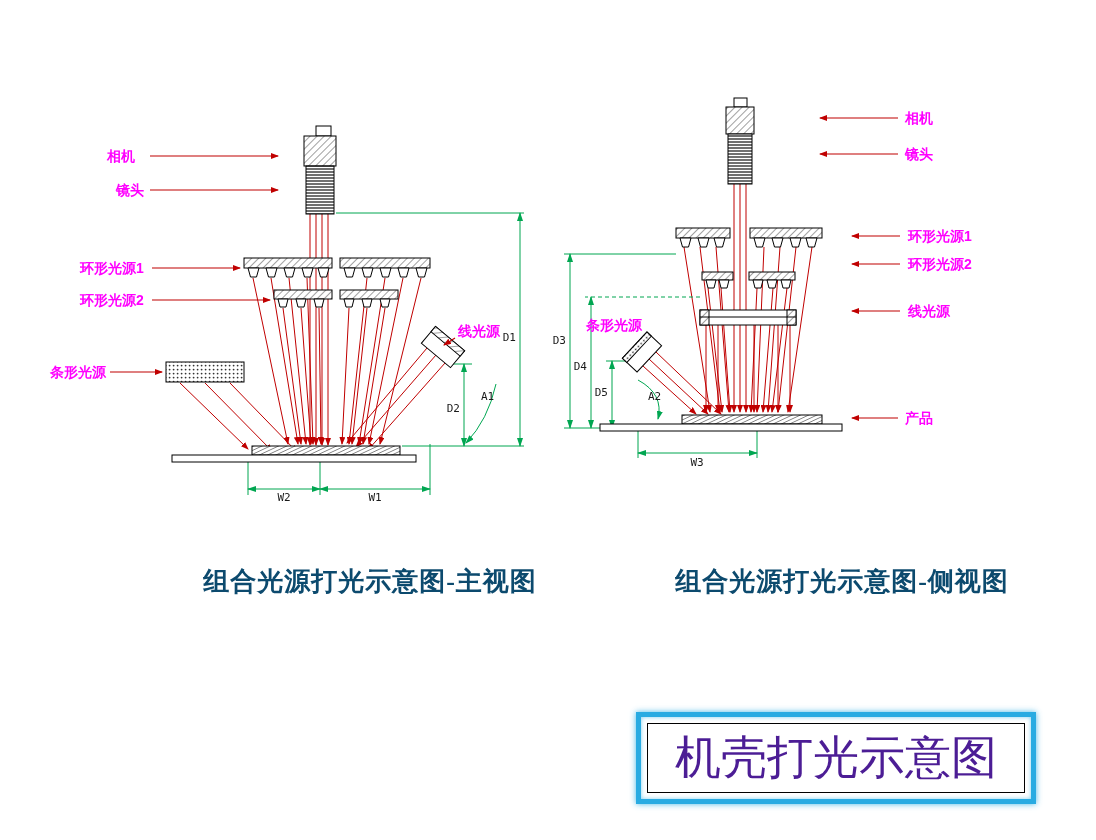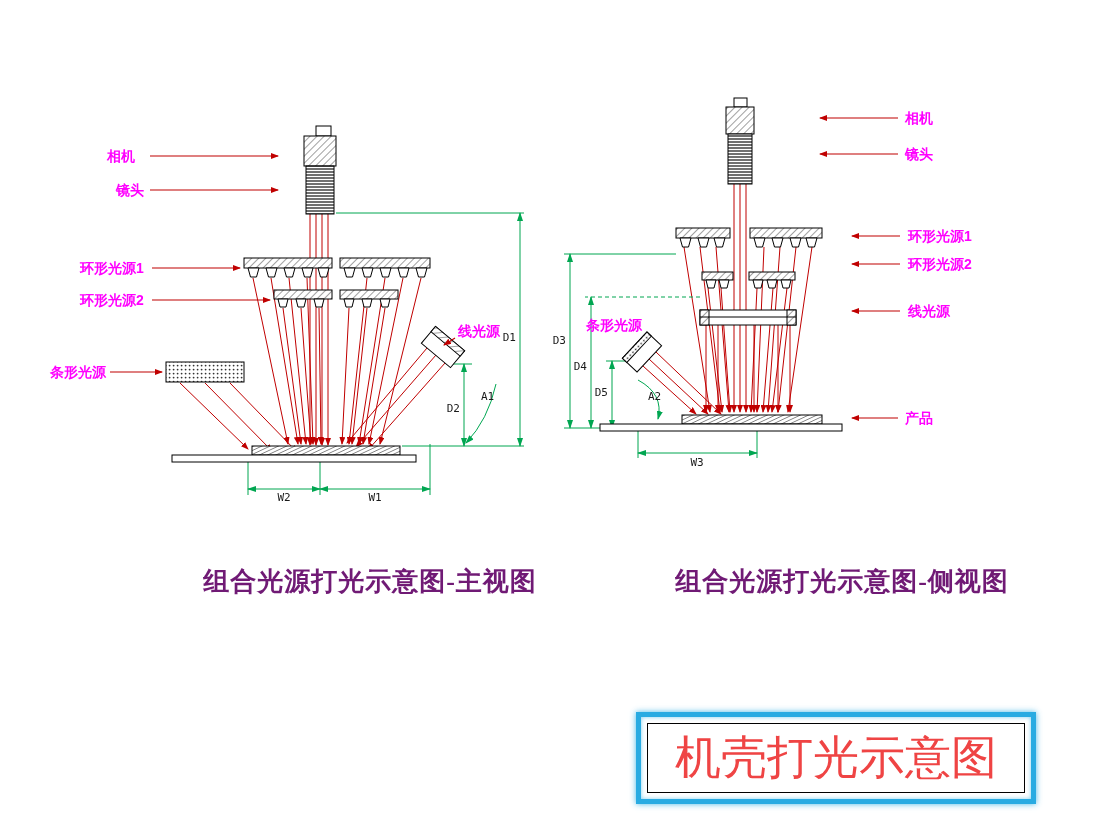--- a/index.html
+++ b/index.html
@@ -15,36 +15,36 @@
   svg text.dim{
     font-family:"DejaVu Sans Mono", monospace;
     font-size:11px;fill:#1a1a1a;
   }
   .outl{stroke:#000;stroke-width:1;}
   .ray{stroke:#C00000;stroke-width:1;fill:none;}
   .lead{stroke:#C00000;stroke-width:1.2;fill:none;}
   .grn{stroke:#00A651;stroke-width:1;fill:none;}
   .caption{
     position:absolute;top:565px;height:34px;line-height:34px;
-    text-align:center;color:#701a75;font-weight:bold;font-size:26px;
+    text-align:center;color:#0c4a6e;font-weight:bold;font-size:26px;
     font-family:"Liberation Serif", serif;letter-spacing:1px;white-space:nowrap;
   }
   #caption-front{left:176px;width:388px;}
   #caption-side{left:648px;width:388px;}
   .footer-box{
     position:absolute;left:636px;top:712px;width:400px;height:92px;
     border:5px solid #29ABE2;box-sizing:border-box;background:#fff;
     box-shadow:0 0 6px rgba(41,171,226,.85), inset 0 0 4px rgba(41,171,226,.6);
     display:flex;align-items:center;justify-content:center;
   }
   .footer-inner{
     width:calc(100% - 12px);height:calc(100% - 12px);
     border:1px solid #000;box-sizing:border-box;
     display:flex;align-items:center;justify-content:center;
-    font-family:"Liberation Serif", serif;font-size:46px;color:#ef4444;
+    font-family:"Liberation Serif", serif;font-size:46px;color:#4c1d95;
     white-space:nowrap;
   }
 </style>
 </head>
 <body>
 
 <svg class="stage" width="1096" height="840" viewBox="0 0 1096 840" xmlns="http://www.w3.org/2000/svg">
   <defs>
     <marker id="mr" markerWidth="8" markerHeight="6" refX="7" refY="3" orient="auto-start-reverse" markerUnits="userSpaceOnUse">
       <path d="M0,0 L8,3 L0,6 Z" fill="#C00000"></path>

